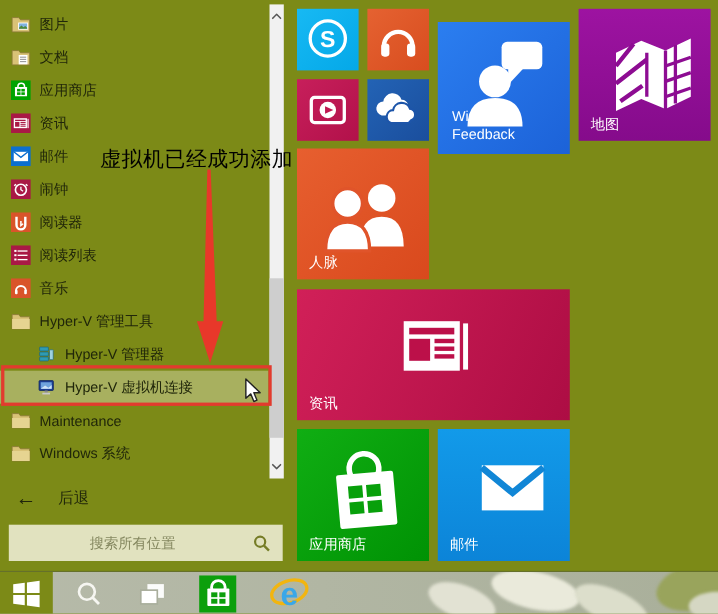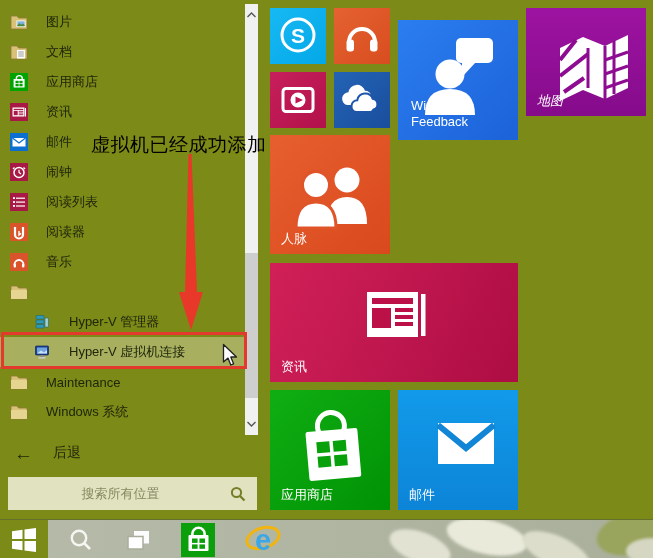--- a/index.html
+++ b/index.html
@@ -6,21 +6,21 @@
   body{
     width:653px;height:558px;overflow:hidden;position:relative;
     font-family:"Liberation Sans","DejaVu Sans",sans-serif;
     background:#7c8a17;
   }
   #screen{position:absolute;inset:0;}
   
   #menu{position:absolute;left:0;top:0;width:653px;height:519px;background:#7c8a17;}
   
   #sidebar{position:absolute;left:0;top:7px;width:244px;}
-  .row{height:30px;display:flex;align-items:center;gap:18px;padding-left:10px;
+  .row{height:30px;display:flex;align-items:center;gap:8px;padding-left:10px;
        font-size:13px;color:#20260a;white-space:nowrap;cursor:default;}
   .row.indent{padding-left:33px;}
   .row.hl{background:#a8b05f;}
   .icon18{width:18px;height:18px;flex:0 0 auto;}
   
   #back-row{position:absolute;left:0;top:440px;width:244px;height:26px;display:flex;
             align-items:center;gap:20px;padding-left:14px;font-size:14px;color:#20260a;}
   #back-arrow{font-size:19px;font-weight:bold;line-height:1;}
   
   #search-box{position:absolute;left:8px;top:477px;width:249px;height:33px;background:#e1e2bf;
@@ -42,21 +42,21 @@
   #annotation-text{position:absolute;left:91px;top:132px;font-size:19px;color:#000000;
                    white-space:nowrap;letter-spacing:0.5px;}
   #annotation-arrow{position:absolute;left:170px;top:152px;}
   #cursor{position:absolute;left:222px;top:343px;}
   
   .tile{position:absolute;overflow:hidden;cursor:default;}
   .tile .lbl{position:absolute;left:11px;bottom:7px;font-size:13px;color:#fff;line-height:1.25;}
   .t-skype   {left:270px;top:8px;  width:56px; height:56px; background:linear-gradient(135deg,#17b9f3,#04a8e8);}
   .t-music   {left:334px;top:8px;  width:56px; height:56px; background:linear-gradient(135deg,#e56231,#d84d1f);}
   .t-feedback{left:398px;top:20px;  width:120px;height:120px;background:linear-gradient(135deg,#2b7ef0,#1c62d8);}
-  .t-maps    {left:526px;top:8px;  width:120px;height:108px;background:linear-gradient(180deg,#9d13a1,#850b8b);font-style:italic;}
+  .t-maps    {left:526px;top:8px;  width:120px;height:120px;background:linear-gradient(180deg,#9d13a1,#850b8b);}
   .t-video   {left:270px;top:72px; width:56px; height:56px; background:linear-gradient(135deg,#c71f5b,#b2114a);}
   .t-onedrive{left:334px;top:72px; width:56px; height:56px; background:linear-gradient(135deg,#2363b5,#1a4e9d);}
   .t-people  {left:270px;top:135px;width:120px;height:119px;background:linear-gradient(135deg,#e75f2f,#d9491d);}
   .t-news    {left:270px;top:263px;width:248px;height:119px;background:linear-gradient(115deg,#d12058,#ad0d44);}
   .t-store   {left:270px;top:390px;width:120px;height:120px;background:linear-gradient(135deg,#10ae13,#009204);}
   .t-mail    {left:398px;top:390px;width:120px;height:120px;background:linear-gradient(180deg,#129ae9,#0c84d8);}
   .t-feedback .lbl{left:13px;bottom:10px;width:76px;}
   
   #taskbar{position:absolute;left:0;top:519px;width:653px;height:39px;
            background:linear-gradient(90deg,#b6baa9 0%,#b1b6a3 45%,#a9af9a 100%);
@@ -135,55 +135,56 @@
           <rect width="18" height="18" fill="#a91945"></rect>
           <circle cx="9" cy="9.5" r="5" fill="none" stroke="#fff" stroke-width="1.5"></circle>
           <path d="M9 6.8V9.5l2 1.4" fill="none" stroke="#fff" stroke-width="1.2"></path>
           <path d="M4.5 4.5l-1.5 1.4M13.5 4.5l1.5 1.4" stroke="#fff" stroke-width="1.4"></path>
         </svg>
         <span>闹钟</span>
       </div>
 
       <div class="row">
         <svg class="icon18" viewBox="0 0 18 18">
+          <rect width="18" height="18" fill="#d9542a"></rect>
+          <path d="M5 4v7.5a4 4 0 0 0 8 0V4" fill="none" stroke="#fff" stroke-width="2.2"></path>
+          <path d="M9 8v4l2-1.6" fill="none" stroke="#fff" stroke-width="1.4"></path>
+        </svg>
+        <span>阅读器</span>
+      </div>
+
+      <div class="row">
+        <svg class="icon18" viewBox="0 0 18 18">
           <rect width="18" height="18" fill="#a91945"></rect>
           <rect x="3" y="4.2" width="2" height="1.8" fill="#fff"></rect>
           <rect x="6" y="4.6" width="9" height="1.2" fill="#fff"></rect>
           <rect x="3" y="8.1" width="2" height="1.8" fill="#fff"></rect>
           <rect x="6" y="8.5" width="9" height="1.2" fill="#fff"></rect>
           <rect x="3" y="12" width="2" height="1.8" fill="#fff"></rect>
           <rect x="6" y="12.4" width="9" height="1.2" fill="#fff"></rect>
         </svg>
         <span>阅读列表</span>
       </div>
 
       <div class="row">
         <svg class="icon18" viewBox="0 0 18 18">
           <rect width="18" height="18" fill="#d9542a"></rect>
-          <path d="M5 4v7.5a4 4 0 0 0 8 0V4" fill="none" stroke="#fff" stroke-width="2.2"></path>
-          <path d="M9 8v4l2-1.6" fill="none" stroke="#fff" stroke-width="1.4"></path>
-        </svg>
-        <span>阅读器</span>
-      </div>
-
-      <div class="row">
-        <svg class="icon18" viewBox="0 0 18 18">
-          <rect width="18" height="18" fill="#d9542a"></rect>
           <path d="M4.5 11.5a4.5 4.5 0 0 1 9 0" fill="none" stroke="#fff" stroke-width="1.8"></path>
           <rect x="3.6" y="10.5" width="2.4" height="4" rx="1" fill="#fff"></rect>
           <rect x="12" y="10.5" width="2.4" height="4" rx="1" fill="#fff"></rect>
         </svg>
         <span>音乐</span>
       </div>
 
       <div class="row">
         <svg class="icon18" viewBox="0 0 18 18">
           <path d="M1 3h6l1.6 2H17v11H1z" fill="#d9c277" stroke="#8a7a35" stroke-width="0.8"></path>
           <path d="M1 7h16v9H1z" fill="#e6d491"></path>
         </svg>
+        <span>Hyper-V 管理工具</span>
       </div>
 
       <div class="row indent">
         <svg class="icon18" viewBox="0 0 18 18">
           <rect x="3" y="2.5" width="8" height="3.6" rx="0.6" fill="#2f9bb2" stroke="#1b6376" stroke-width="0.6"></rect>
           <rect x="3" y="7" width="8" height="3.6" rx="0.6" fill="#2f9bb2" stroke="#1b6376" stroke-width="0.6"></rect>
           <rect x="3" y="11.5" width="8" height="3.6" rx="0.6" fill="#2f9bb2" stroke="#1b6376" stroke-width="0.6"></rect>
           <rect x="12" y="5" width="3.4" height="9" rx="0.5" fill="#9fd2de" stroke="#1b6376" stroke-width="0.6"></rect>
         </svg>
         <span>Hyper-V 管理器</span>

